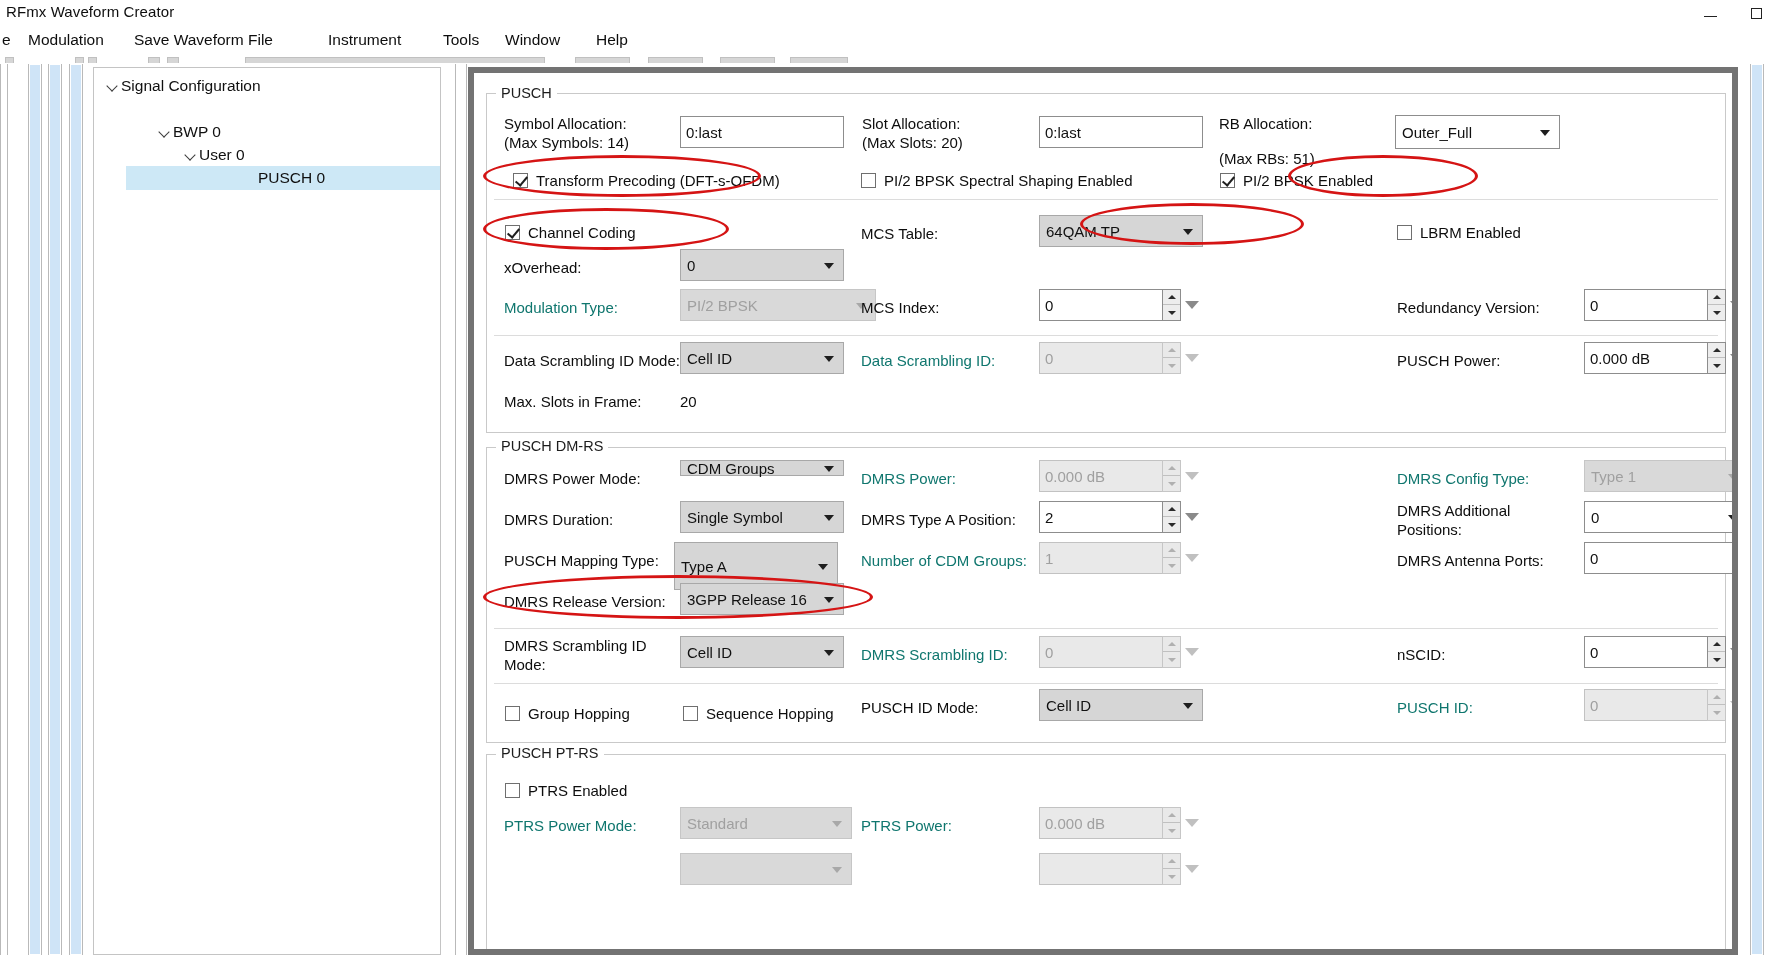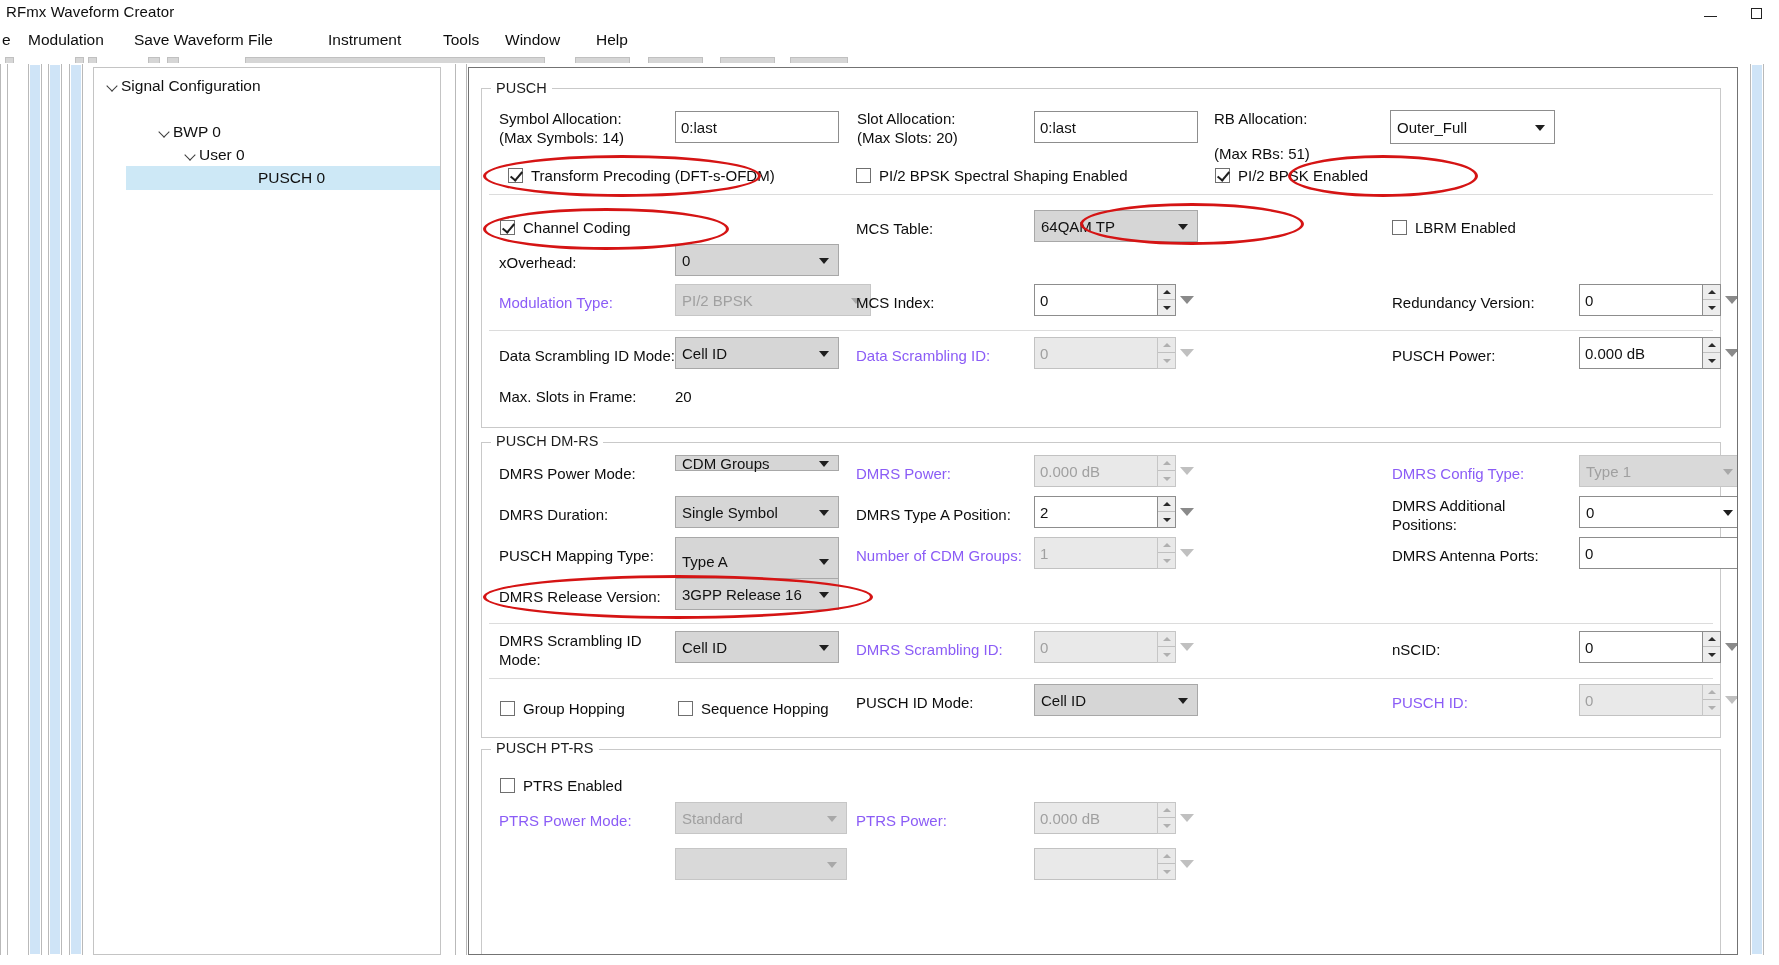--- a/index.html
+++ b/index.html
@@ -78,40 +78,40 @@
   .chev::after {
     content: ""; position: absolute; left: 2px; top: 3px;
     width: 7px; height: 7px;
     border-right: 1.6px solid #3c3c3c; border-bottom: 1.6px solid #3c3c3c;
     transform: rotate(45deg);
   }
 
   
   .content {
     position: absolute; left: 468px; top: 67px; width: 1270px; height: 888px;
-    background: #ffffff; border: 1px solid #737373;
+    background: #ffffff; border: 6px solid #737373;
     overflow: hidden;
   }
   .inner {
     position: absolute; left: 0; top: 0; width: 1270px; height: 920px;
   }
 
   
   .groupbox {
     position: absolute; border: 1px solid #c9c9c9;
   }
   .grouptitle {
     position: absolute; background: #ffffff; padding: 0 5px;
     font-size: 14.5px; color: #1c1c1c; white-space: nowrap;
   }
 
   .lbl {
     position: absolute; font-size: 15px; color: #0d0d0d; white-space: nowrap; line-height: 19px;
   }
-  .lbl.dim { color: #8b5cf6; }
+  .lbl.dim { color: #0f766e; }
 
   
   .tbox {
     position: absolute; background: #ffffff; border: 1px solid #8d8d8d;
     font-size: 15px; color: #111; padding: 0 5px; display: flex; align-items: center;
   }
 
   
   .combo {
     position: absolute; background: #d6d6d6; border: 1px solid #a8a8a8;
@@ -416,21 +416,21 @@
     <span class="ddn"></span>
   </div>
   <div class="lbl" style="left:923px; top:428px;">DMRS Additional</div>
   <div class="lbl" style="left:923px; top:447px;">Positions:</div>
   <div class="wcombo" style="left:1110px; top:428px; width:164px; height:32px;">
     <span>0</span>
     <span class="tri"></span>
   </div>
 
   <div class="lbl" style="left:30px; top:478px;">PUSCH Mapping Type:</div>
-  <div class="combo" style="left:206px; top:469px; width:164px; height:48px;">
+  <div class="combo" style="left:200px; top:469px; width:164px; height:48px;">
     <span>Type A</span>
     <span class="tri"></span>
   </div>
   <div class="lbl dim" style="left:387px; top:478px;">Number of CDM Groups:</div>
   <div class="spin dis" style="left:565px; top:469px; width:164px; height:32px;">
     <span class="sbox">1</span>
     <span class="updown">
           <span class="u"></span>
           <span class="d"></span>
         </span>

